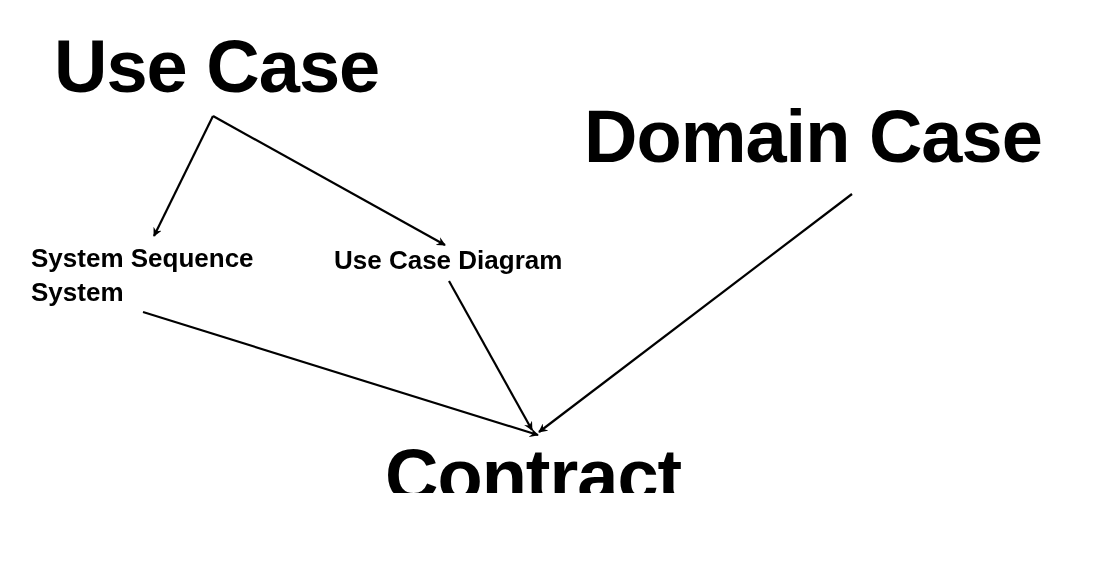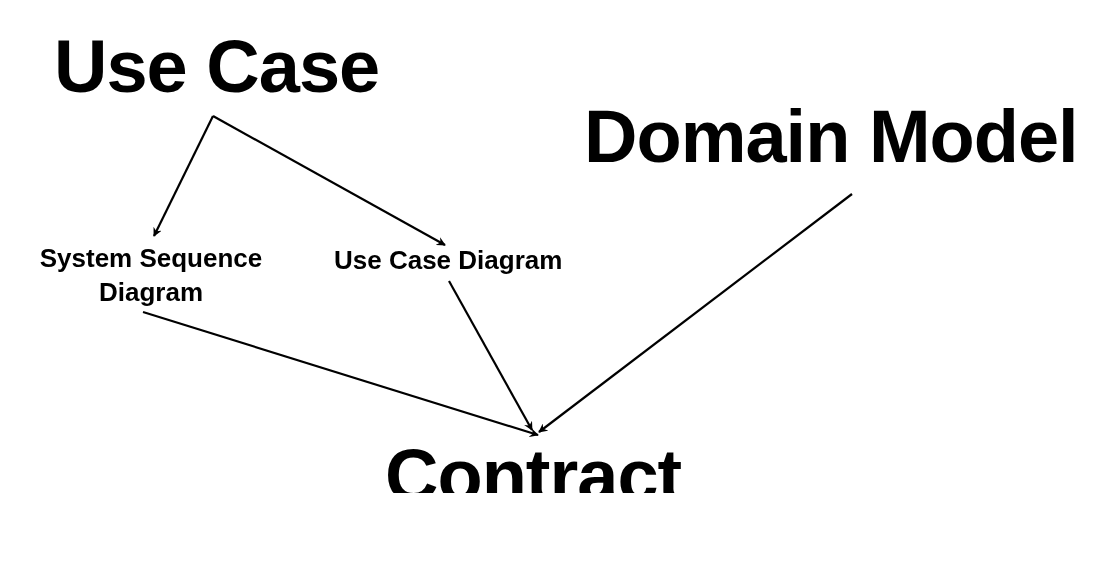--- a/index.html
+++ b/index.html
@@ -39,21 +39,21 @@
   }
   .node.small {
     font-size: 26px;
     font-weight: 600;
   }
   #node-use-case      { left: 54px;  top: 28px;  }
   #node-domain-model  { left: 584px; top: 98px;  }
   #node-contract      { left: 385px; top: 437px; }
   #node-ssd {
     left: 31px; top: 241px; width: 240px;
-    text-align: center; line-height: 1.32; white-space: normal;
+    line-height: 1.32; white-space: normal;
   }
   #node-ucd           { left: 334px; top: 247px; }
 </style>
 </head>
 <body>
 
 <div id="canvas">
 
   <svg id="edges" viewBox="0 0 1120 563" xmlns="http://www.w3.org/2000/svg">
     <defs>
@@ -63,24 +63,24 @@
     </defs>
   <line x1="213" y1="116" x2="154" y2="236" stroke="#000000" marker-end="url(#arrowhead)"></line>
       <line x1="213" y1="116" x2="445" y2="245" stroke="#000000" marker-end="url(#arrowhead)"></line>
       <line x1="143" y1="312" x2="538" y2="435" stroke="#000000" marker-end="url(#arrowhead)"></line>
       <line x1="449" y1="281" x2="532" y2="430" stroke="#000000" marker-end="url(#arrowhead)"></line>
       <line x1="852" y1="194" x2="539" y2="432" stroke="#000000" marker-end="url(#arrowhead)"></line>
     </svg>
 
   <div class="node big" id="node-use-case">Use Case</div>
 
-  <div class="node big" id="node-domain-model">Domain Model</div>
+  <div class="node big" id="node-domain-model">Domain Case</div>
 
   <div class="node small" id="node-ssd">
     <span>System Sequence</span><br>
-    <span>Diagram</span>
+    <span>System</span>
   </div>
 
   <div class="node small" id="node-ucd">Use Case Diagram</div>
 
   <div class="node big" id="node-contract">Contract</div>
 
 </div>
 
 </body></html>

